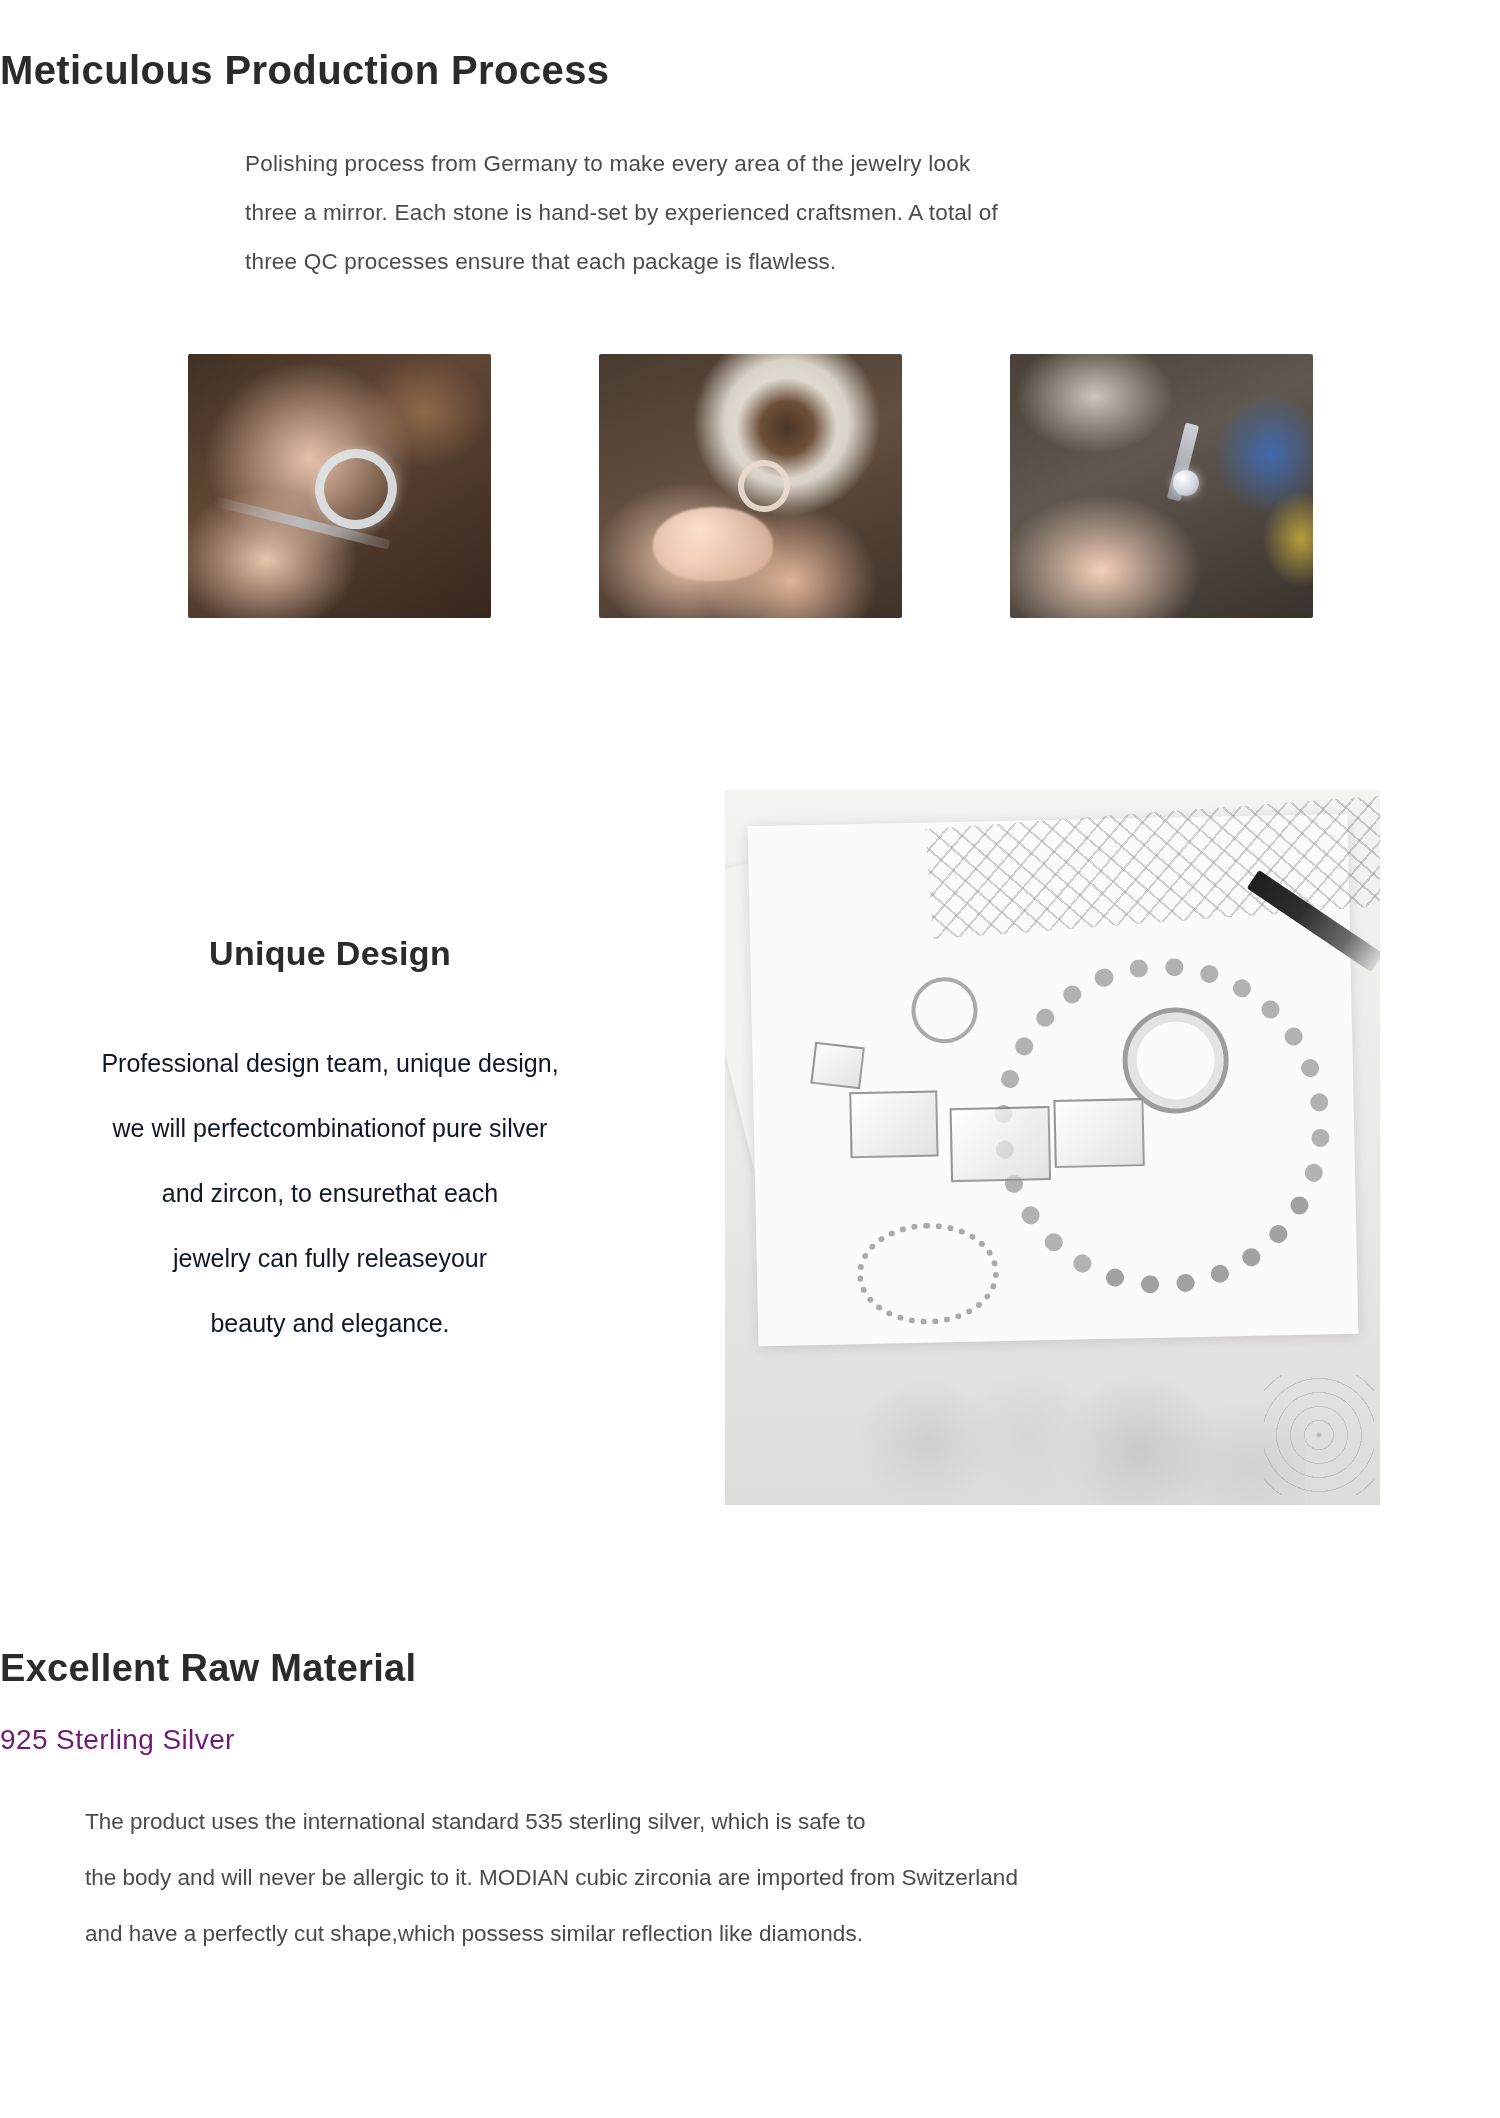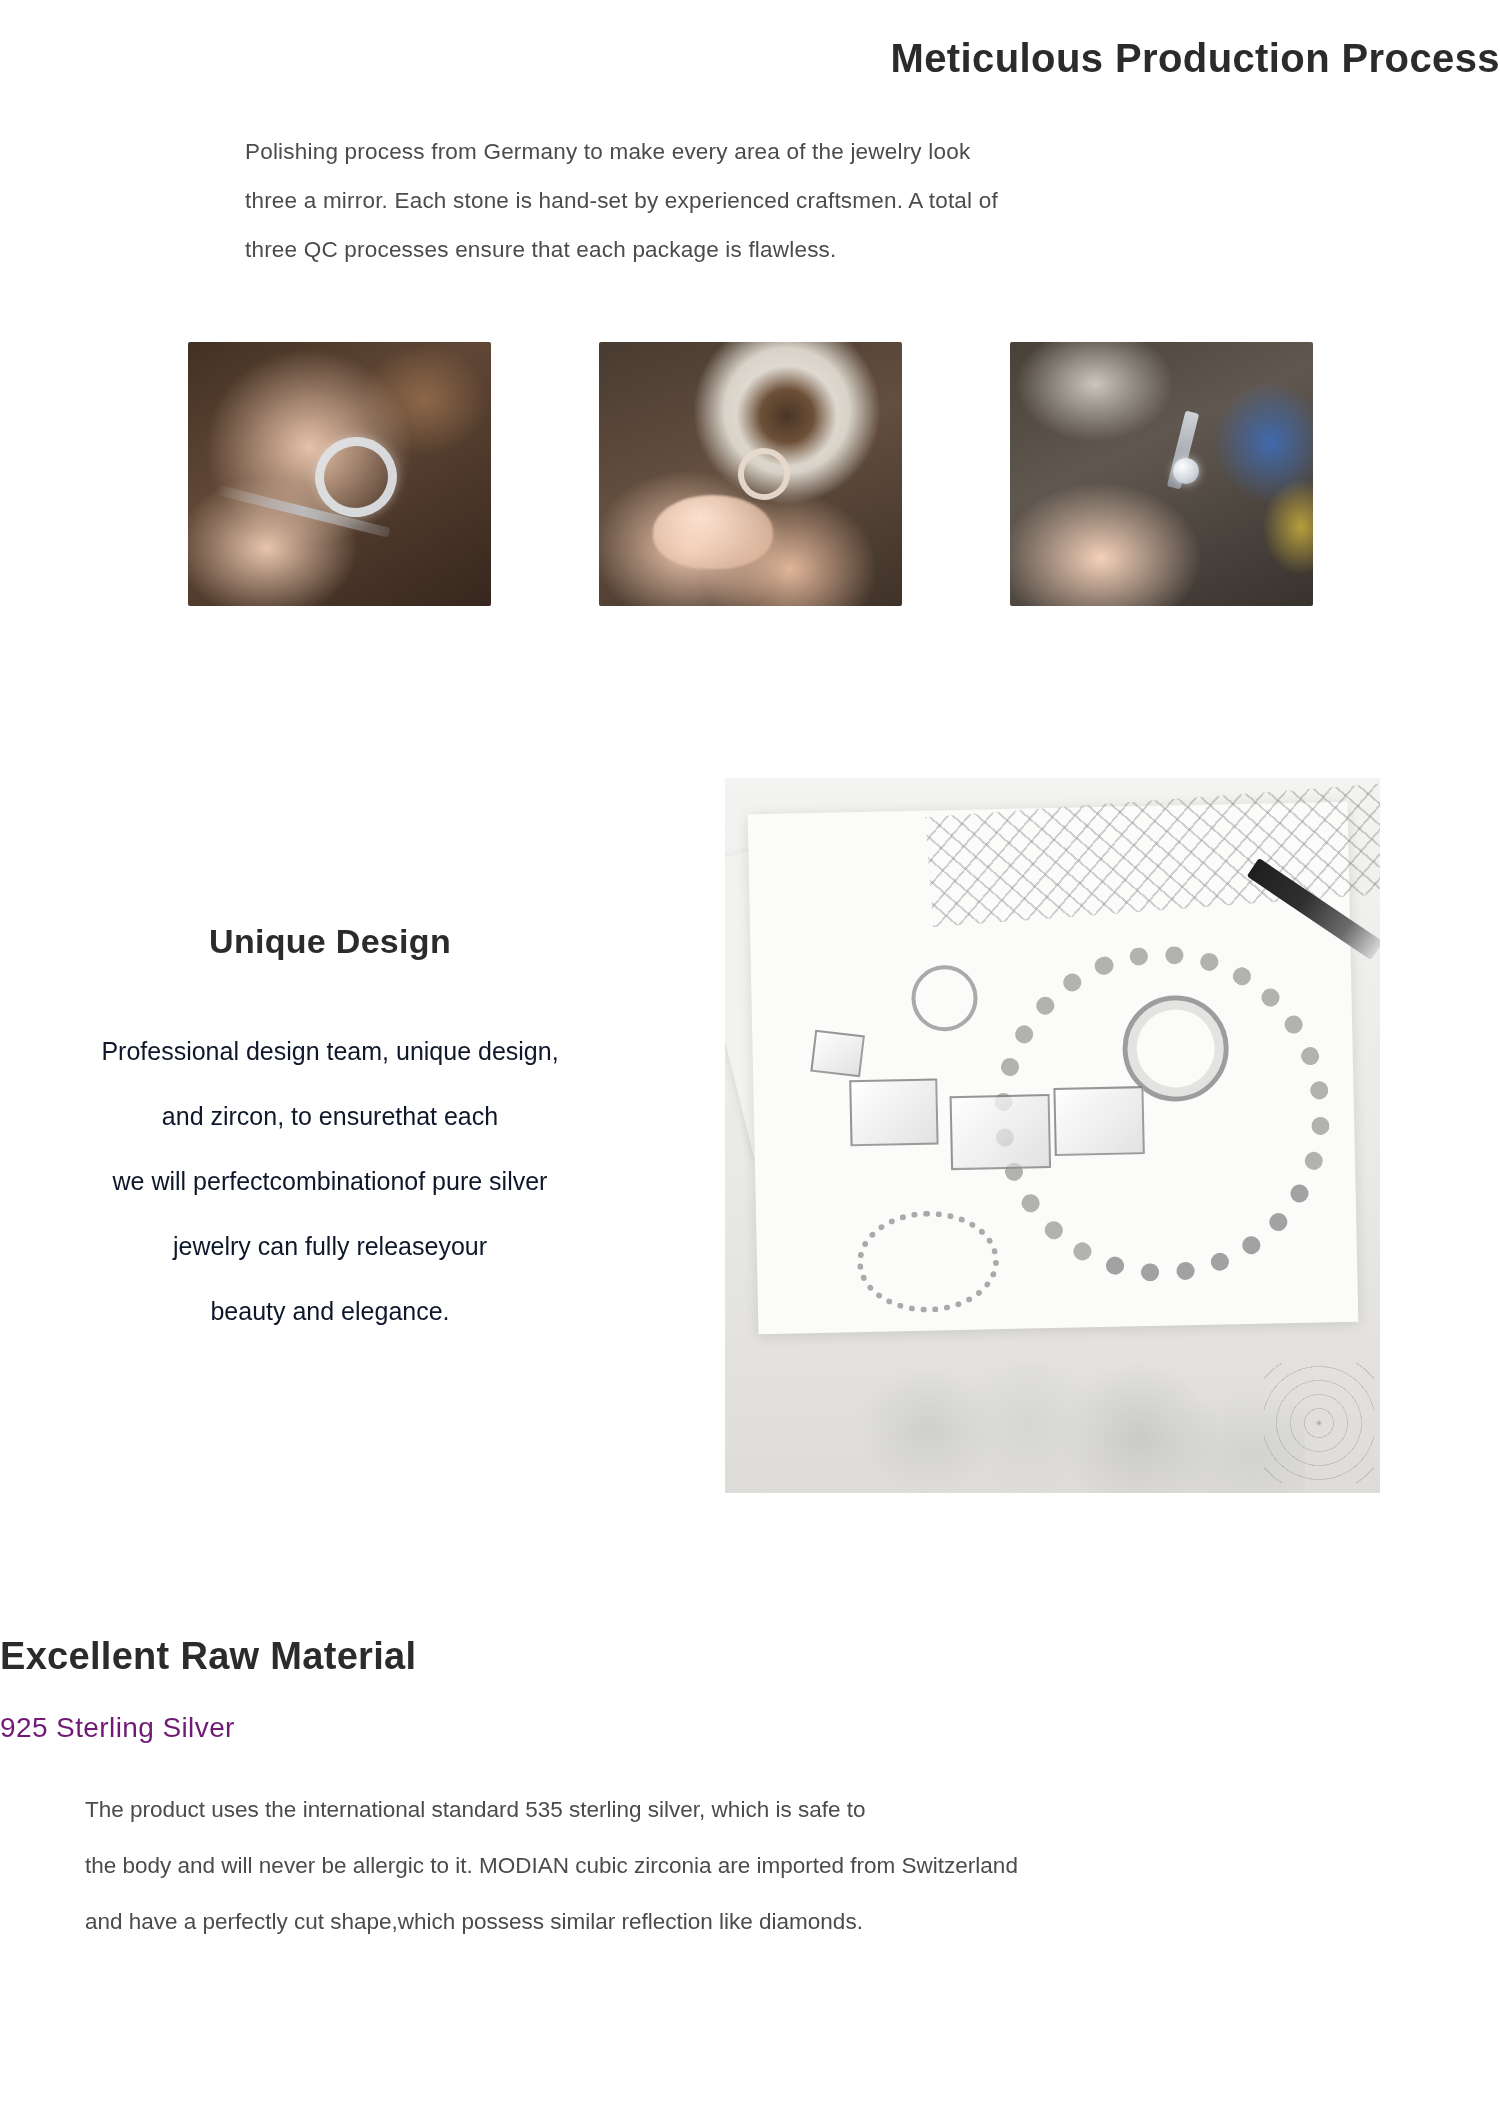--- a/index.html
+++ b/index.html
@@ -16,27 +16,27 @@
   }
   .page {
     position: relative;
     width: 1500px;
     min-height: 2118px;
     overflow: hidden;
   }
 
   
   .sec1-title {
-    text-align: right;
+    text-align: left;
     font-size: 40px;
     font-weight: 600;
     letter-spacing: 0.4px;
     color: #2b2b2b;
     margin: 0;
-    padding-top: 36px;
+    padding-top: 48px;
   }
   .sec1-desc {
     margin: 46px auto 0 auto;
     width: 1010px;
     font-size: 22.5px;
     line-height: 49px;
     color: #4b4b4b;
     letter-spacing: 0.2px;
   }
 
@@ -321,22 +321,22 @@
       <figure class="photo ph2"></figure>
       <figure class="photo ph3"></figure>
     </div>
   </section>
 
   <section class="sec2">
     <div class="sec2-left">
       <h2 class="sec2-title">Unique Design</h2>
       <div class="sec2-desc">
         <span class="line">Professional design team, unique design,</span>
+        <span class="line">we will perfectcombinationof pure silver</span>
         <span class="line">and zircon, to ensurethat each</span>
-        <span class="line">we will perfectcombinationof pure silver</span>
         <span class="line">jewelry can fully releaseyour</span>
         <span class="line">beauty and elegance.</span>
       </div>
     </div>
 
     <figure class="sec2-right">
       <div class="sketch">
         <div class="sk-paper2"></div>
         <div class="sk-paper">
           <div class="sk-lace"></div>

